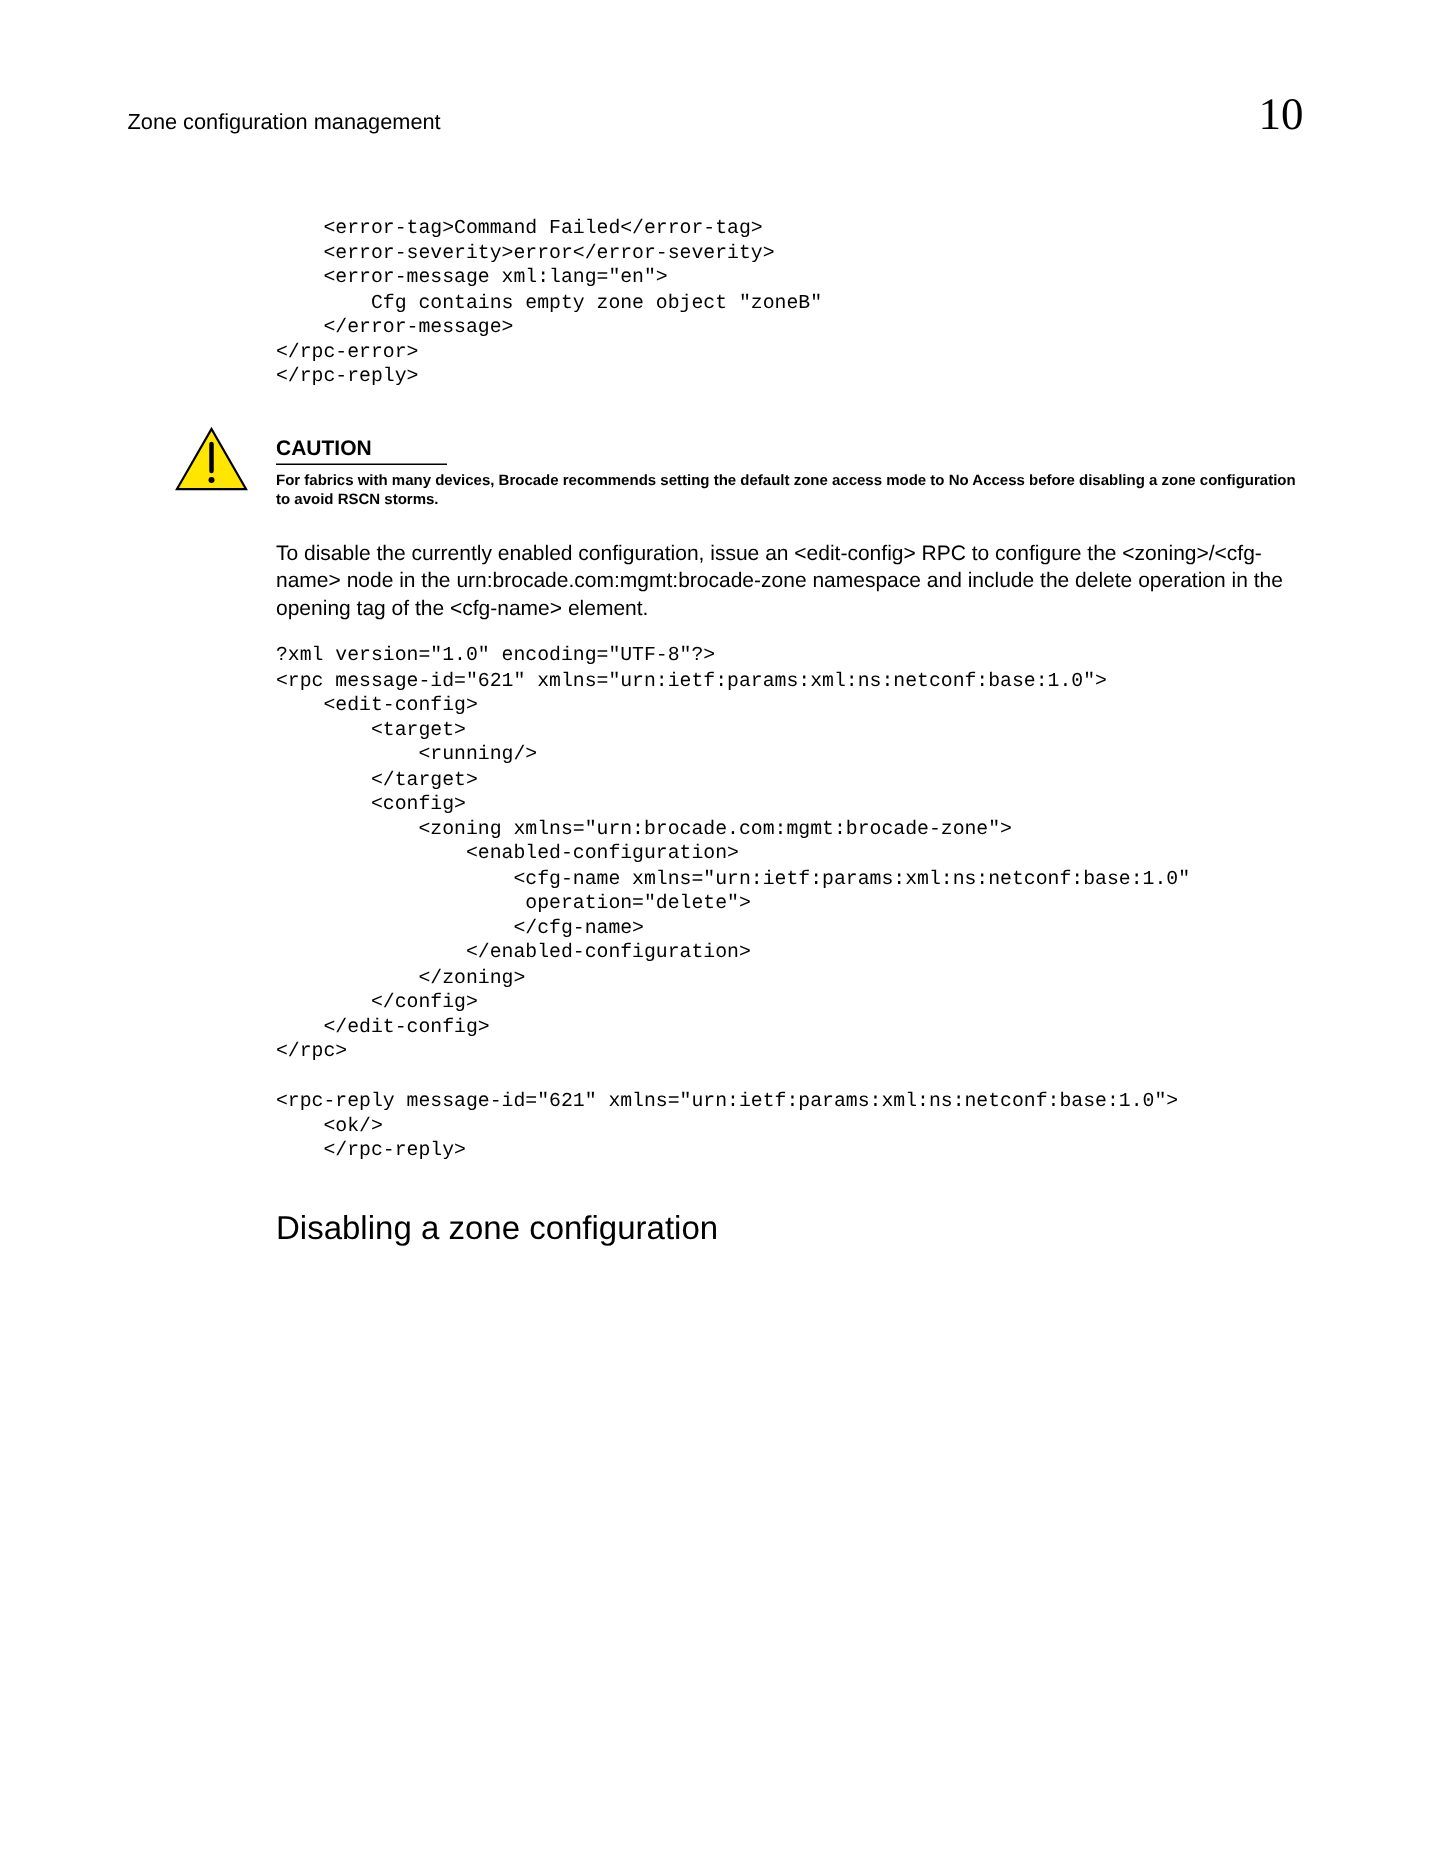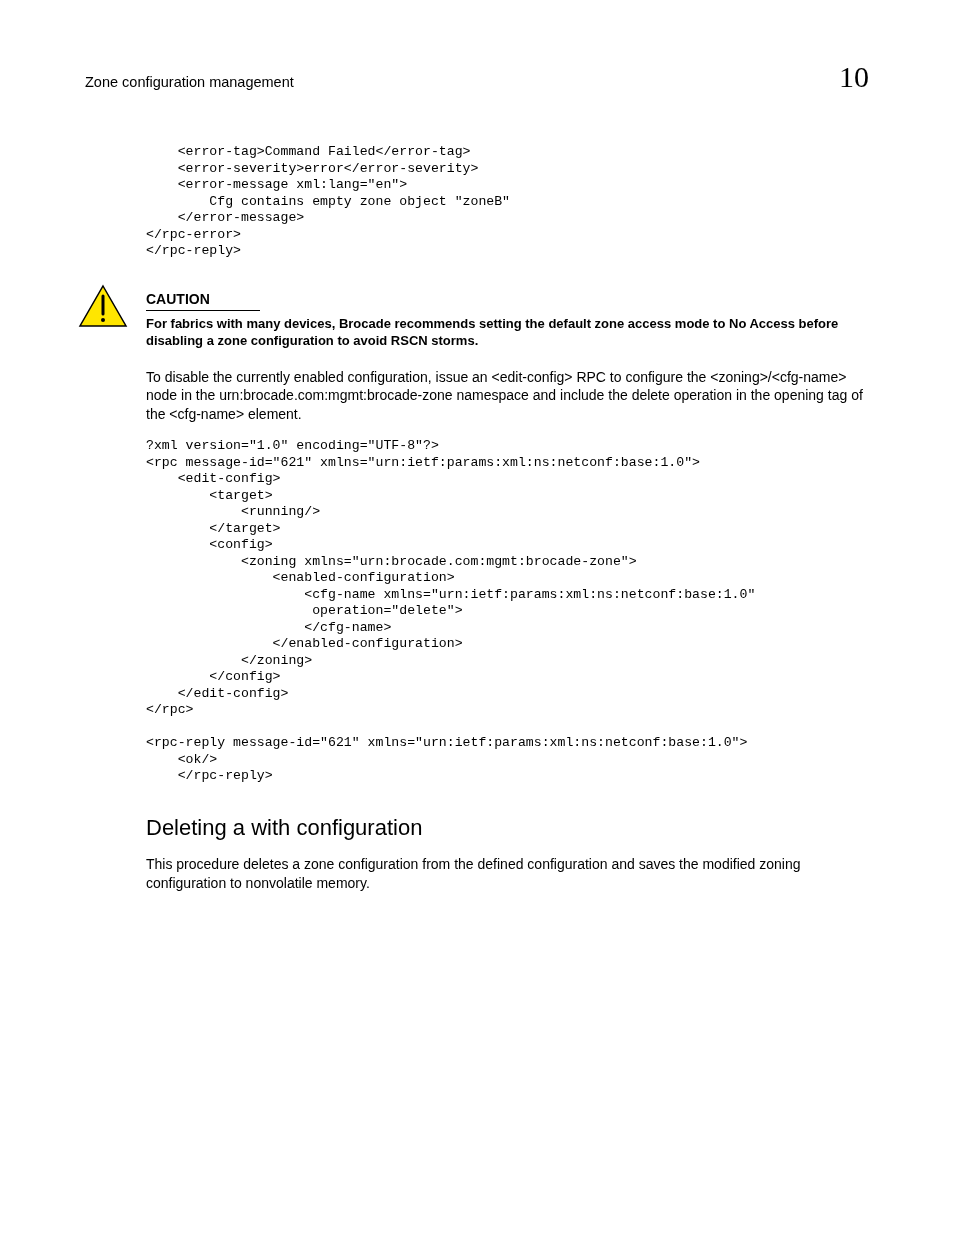--- a/index.html
+++ b/index.html
@@ -25,21 +25,21 @@
     font-size: 14.5px;
     color: #000;
   }
   .header-num {
     font-family: Georgia, 'Times New Roman', serif;
     font-size: 30px;
     color: #000;
     margin-left: 11px;
   }
   .content {
-    margin-left: 61px;
+    margin-left: 99px;
   }
   .code {
     font-family: "Courier New", Courier, monospace;
     font-size: 13.2px;
     line-height: 1.25;
     white-space: pre;
     margin: 0 0 30px 0;
   }
   h2 {
     font-family: Arial, Helvetica, sans-serif;
@@ -68,21 +68,21 @@
     font-weight: bold;
     font-size: 14px;
     display: inline-block;
     border-bottom: 1px solid #000;
     padding-bottom: 3px;
     padding-right: 50px;
     margin-bottom: 4px;
   }
   .caution-text {
     font-weight: bold;
-    font-size: 13px;
+    font-size: 10px;
     line-height: 1.35;
   }
 </style>
 </head>
 <body>
 
 <div class="page">
   <div class="header">
     <span class="header-title">Zone configuration management</span>
     <span class="header-num">10</span>
@@ -127,18 +127,17 @@
                 &lt;/enabled-configuration&gt;
             &lt;/zoning&gt;
         &lt;/config&gt;
     &lt;/edit-config&gt;
 &lt;/rpc&gt;
 
 &lt;rpc-reply message-id="621" xmlns="urn:ietf:params:xml:ns:netconf:base:1.0"&gt;
     &lt;ok/&gt;
     &lt;/rpc-reply&gt;</div>
 
-    <h2>Deleting a with configuration</h2>
+    <h2>Disabling a zone configuration</h2>
 
-    <p>This procedure deletes a zone configuration from the defined configuration and saves the modified zoning configuration to nonvolatile memory.</p>
 
   </div>
 </div>
 
 </body></html>

